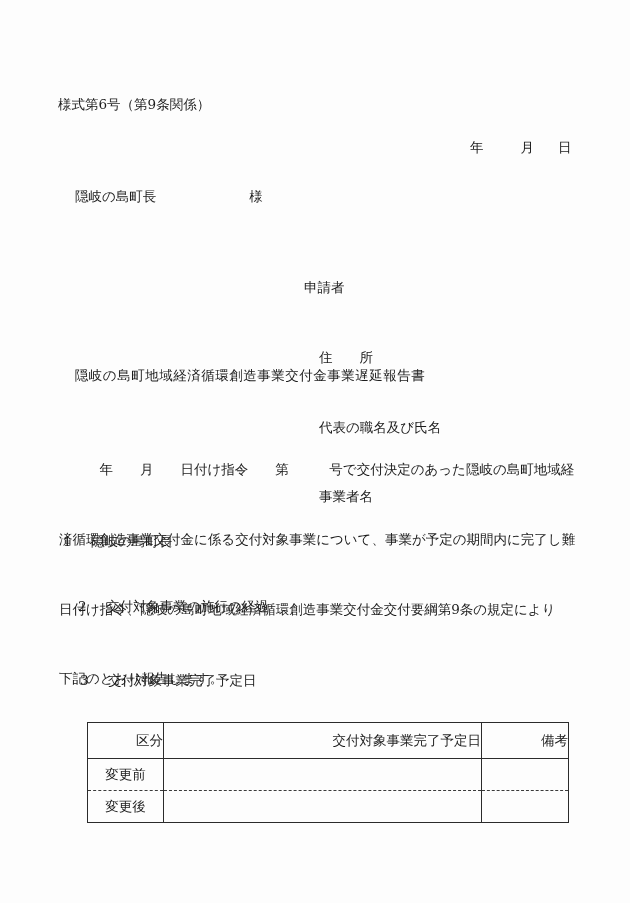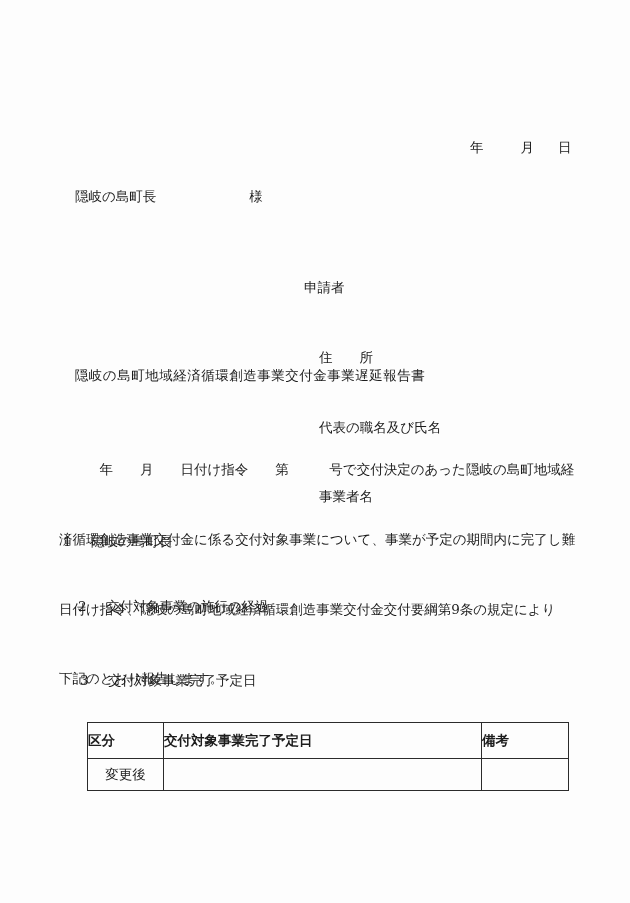--- a/index.html
+++ b/index.html
@@ -42,33 +42,34 @@
   .tbl-wrap { left: 87px; top: 690px; }
   table {
     border-collapse: collapse;
     table-layout: fixed;
     width: 481px;
     font-size: 13.5px;
     color: #1c1c1c;
   }
   table, th, td { border: 1px solid #2b2b2b; }
   table { border-width: 1.5px; }
-  th { font-weight: bold; height: 36px; text-align: left; vertical-align: middle; }
+  th { font-weight: normal; height: 36px; text-align: right; vertical-align: middle; }
   td { height: 32px; text-align: center; vertical-align: middle; }
   .col-category { width: 76px; }
   .col-date { width: 318px; }
   .col-note { width: 87px; }
   tr.row-before td { border-bottom: 1px dashed #3a3a3a; }
   tr.row-after td { border-top: 1px dashed #3a3a3a; }
 </style>
 </head>
 <body>
 
 <div class="page">
 
+  <div class="abs form-number">様式第6号（第9条関係）</div>
 
   <div class="abs date-line"><span>年</span><span class="gap1">月</span><span class="gap2">日</span></div>
 
   <div class="abs addressee"><span>隠岐の島町長</span><span class="honorific">様</span></div>
 
   <div class="abs applicant">
     <div>申請者</div>
     <div class="field">住　　所</div>
     <div class="field">代表の職名及び氏名</div>
     <div class="field">事業者名</div>
@@ -97,20 +98,25 @@
         <col class="col-note">
       </colgroup>
       <thead>
         <tr>
           <th>区分</th>
           <th>交付対象事業完了予定日</th>
           <th>備考</th>
         </tr>
       </thead>
       <tbody>
+        <tr class="row-before">
+          <td>変更前</td>
+          <td></td>
+          <td></td>
+        </tr>
         <tr class="row-after">
           <td>変更後</td>
           <td></td>
           <td></td>
         </tr>
       </tbody>
     </table>
   </div>
 
 </div>

